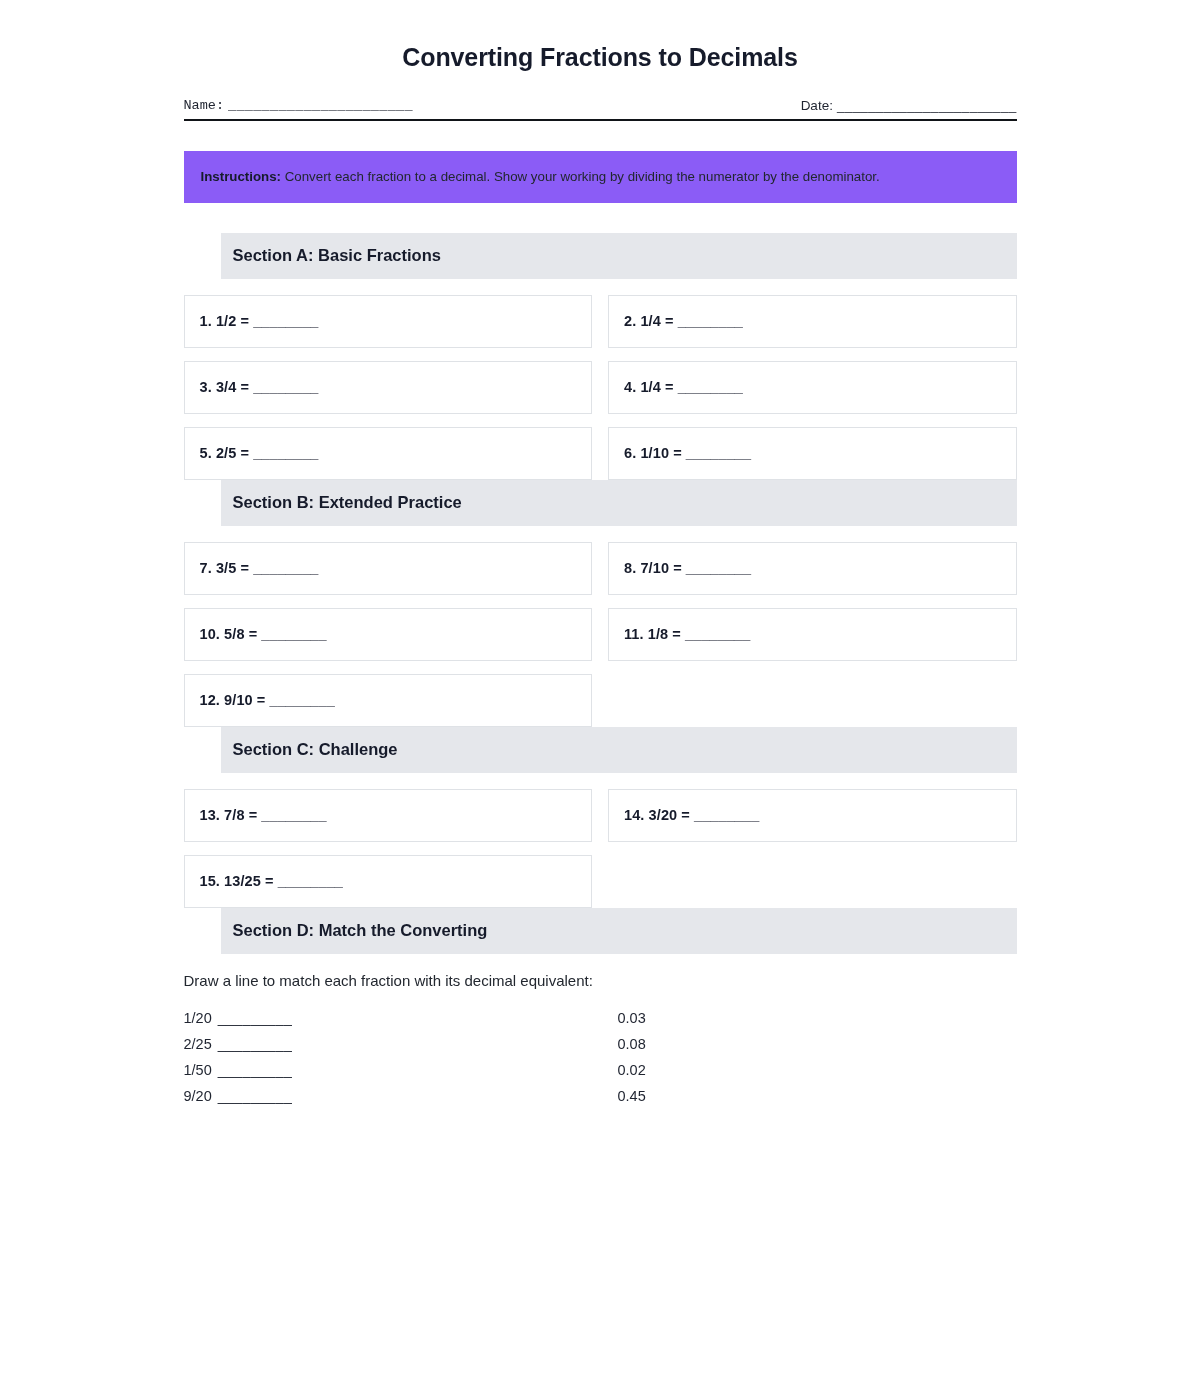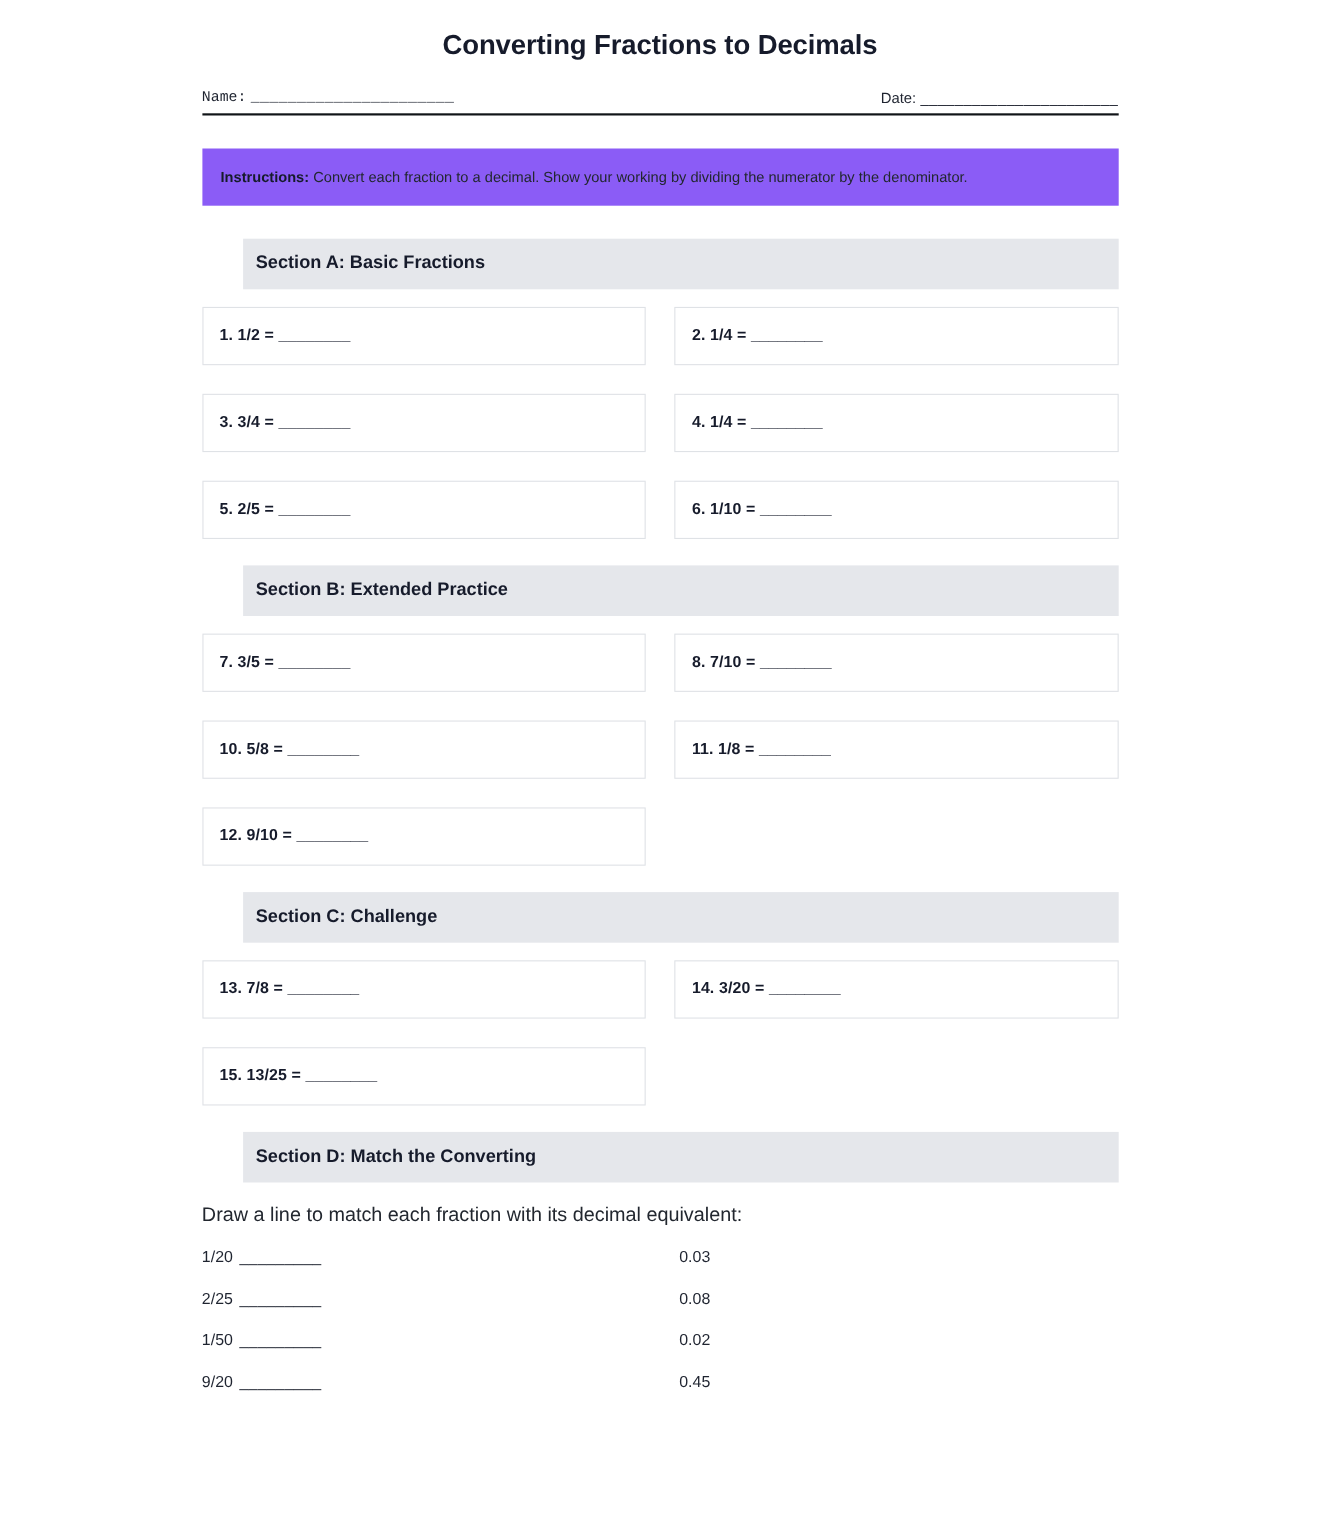--- a/index.html
+++ b/index.html
@@ -11,21 +11,21 @@
     height: 1400px;
     background: #ffffff;
     font-family: "Liberation Sans", sans-serif;
     color: #1f2430;
     -webkit-font-smoothing: antialiased;
   }
   .page {
     width: 1200px;
     height: 1400px;
     box-sizing: border-box;
-    padding: 0;
+    padding: 16px;
     position: relative;
   }
   .sheet {
     width: 833px;
     margin: 0 auto;
     padding-top: 28px;
   }
 
   
   .worksheet-title {
@@ -89,22 +89,20 @@
     margin-bottom: 16px;
     margin-left: 37px;
   }
 
   
   .q-grid {
     display: grid;
     grid-template-columns: 1fr 1fr;
     column-gap: 16px;
     row-gap: 13px;
-    margin-bottom: 24px;
-    gap: 26px;
   }
   .q-grid.single { grid-template-columns: 1fr 1fr; }
 
   .q-box {
     border: 1px solid #dfe2e6;
     background: #ffffff;
     padding: 17px 15px 18px 15px;
     font-size: 14.5px;
     font-weight: bold;
     color: #161b2b;
@@ -113,29 +111,29 @@
     display: flex;
     align-items: center;
   }
   .q-text {
     white-space: nowrap;
     letter-spacing: 0.1px;
   }
 
   
   .match-intro {
-    font-size: 18px;
+    font-size: 15px;
     color: #22272f;
     margin: 0 0 17px 0;
     line-height: 1.5;
   }
   .match-list {
     display: flex;
     flex-direction: column;
-    gap: 22px;
+    gap: 10px;
   }
   .match-row {
     display: flex;
     align-items: baseline;
     font-size: 14.5px;
     color: #1f2430;
   }
   .match-left {
     width: 434px;
     white-space: nowrap;

